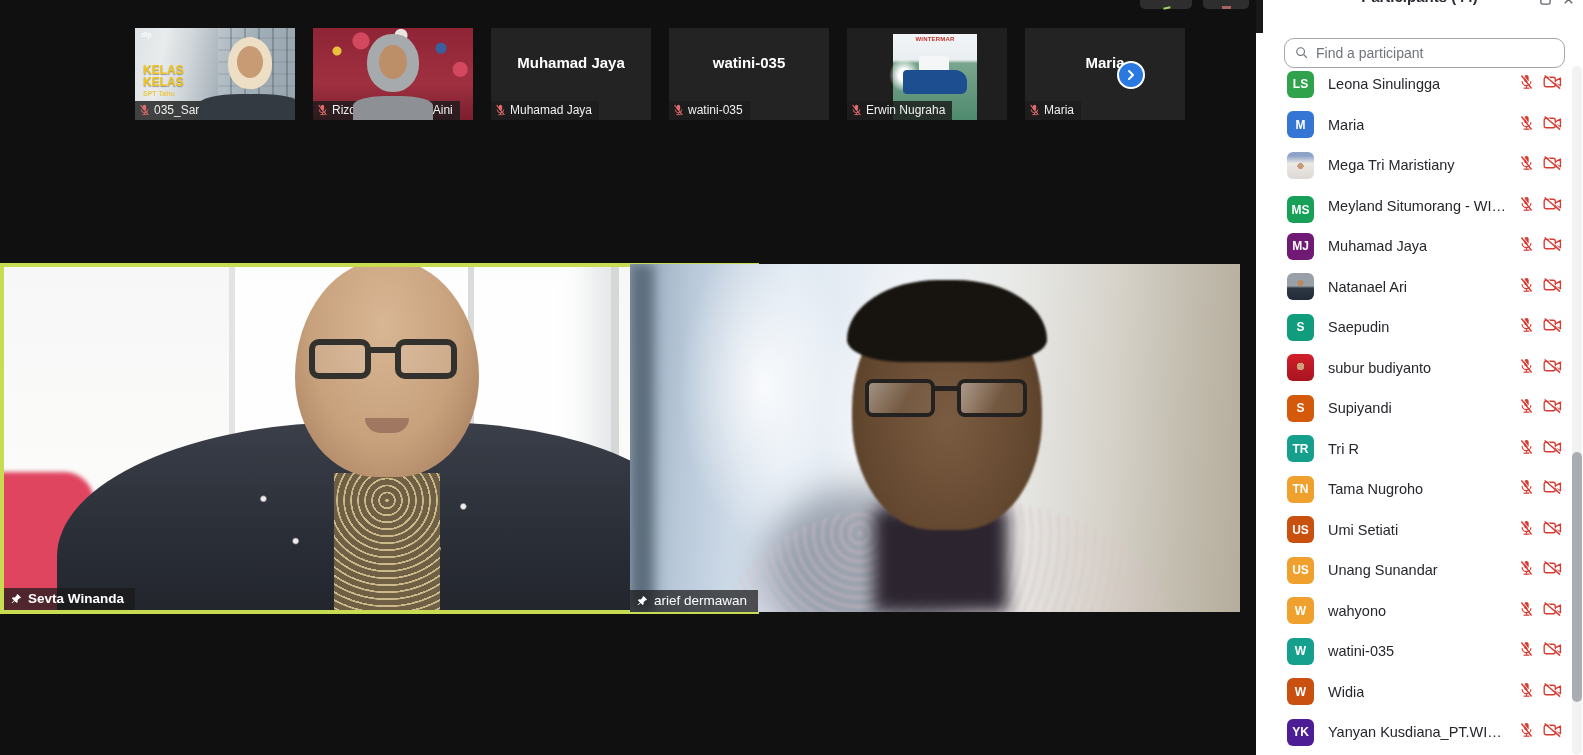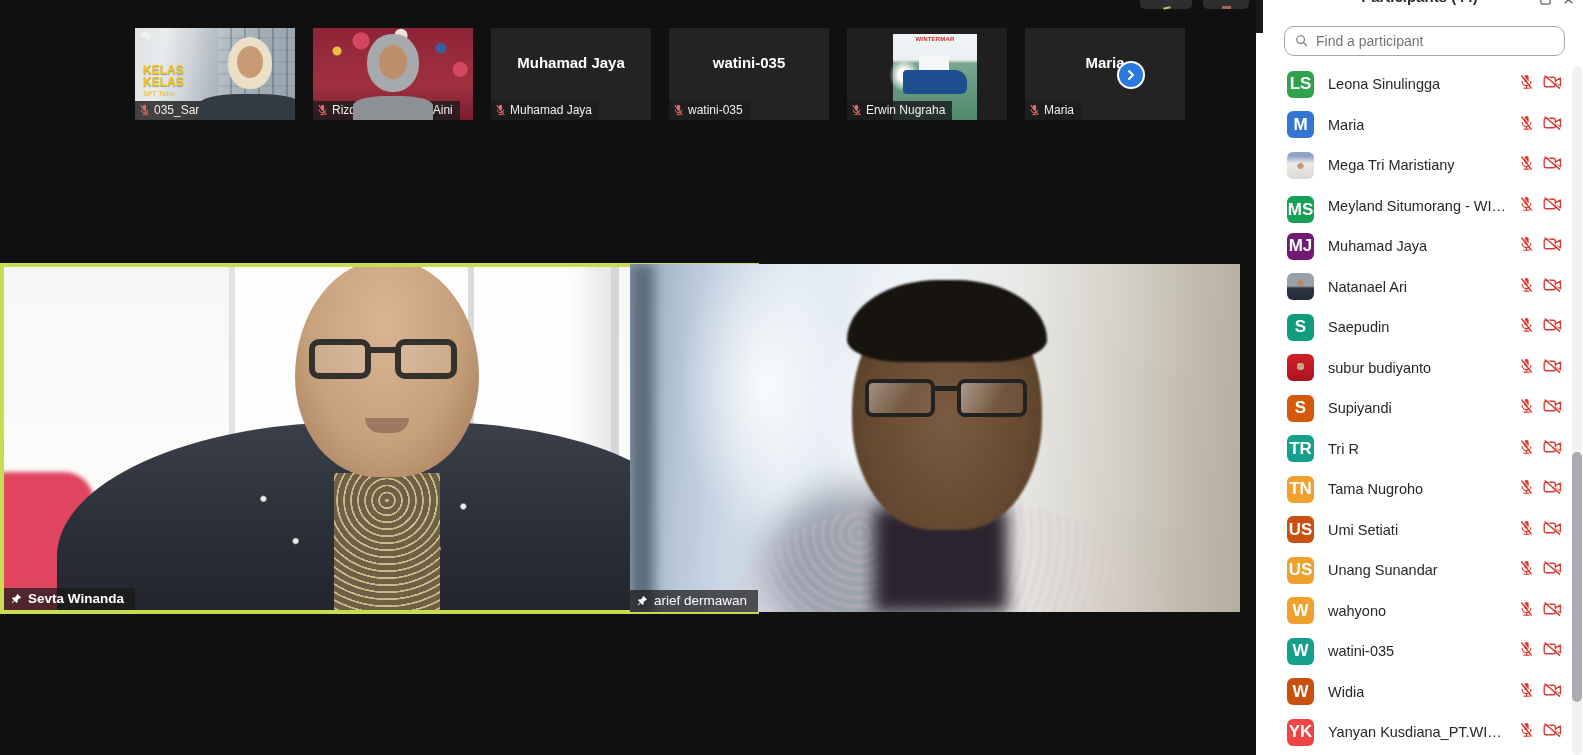--- a/index.html
+++ b/index.html
@@ -130,28 +130,28 @@
 
   .nametag{position:absolute;left:0;bottom:0;display:flex;align-items:center;gap:6px;
       background:rgba(25,25,25,.72);padding:3px 11px 4px 7px;color:#fff;font-size:13.5px;z-index:9;}
 
   
   .panel{position:absolute;left:1256px;top:0;width:327px;height:755px;background:#fff;overflow:hidden;}
   .corner-dark{position:absolute;left:0;top:0;width:7px;height:33px;background:#191919;}
   .panel-title{position:absolute;top:-12px;left:0;right:0;text-align:center;font-size:15px;font-weight:bold;color:#2b2b33;}
   .panel-popout{position:absolute;top:-8px;right:31px;color:#5f6368;}
   .panel-close{position:absolute;top:-8px;right:8px;color:#5f6368;}
-  .search{position:absolute;left:28px;top:26px;width:281px;height:30px;border:1px solid #a3a7ab;border-radius:10px;
+  .search{position:absolute;left:28px;top:38px;width:281px;height:30px;border:1px solid #a3a7ab;border-radius:10px;
       box-sizing:border-box;display:flex;align-items:center;gap:7px;padding:0 10px;background:#fff;}
   .search input{border:none;outline:none;flex:1;font-family:"Liberation Sans",sans-serif;font-size:14px;color:#202124;
       background:transparent;padding:0;}
   .search input::placeholder{color:#70757a;}
   .plist{position:absolute;left:0;top:64px;width:327px;bottom:0;}
   .prow{height:40.5px;display:flex;align-items:center;padding-left:31px;box-sizing:border-box;position:relative;}
-  .avatar{width:27px;height:27px;border-radius:6px;color:#fff;font-weight:bold;font-size:17px;
+  .avatar{width:27px;height:27px;border-radius:6px;color:#fff;font-weight:bold;font-size:12px;
       display:flex;align-items:center;justify-content:center;flex:0 0 27px;overflow:hidden;}
   .ph-mega{background:radial-gradient(circle 5px at 50% 52%,#c79b77 60%,transparent 65%),
       linear-gradient(180deg,#8fa3c8 15%,#ece9e4 42%,#dcd9d4 100%);}
   .ph-natanael{background:radial-gradient(circle 5px at 50% 38%,#b98a62 60%,transparent 65%),
       linear-gradient(180deg,#9aa0a8 48%,#2e3744 56%,#222b38 100%);}
   .ph-subur{background:radial-gradient(circle 6px at 50% 46%,#caa27b 60%,transparent 66%),
       linear-gradient(180deg,#d21f2a,#a81420);}
   .pname{margin-left:14px;font-size:14.5px;color:#26262c;white-space:nowrap;overflow:hidden;
       text-overflow:ellipsis;max-width:182px;}
   .picons{position:absolute;right:21px;display:flex;gap:9px;align-items:center;}
@@ -766,21 +766,21 @@
           <rect x="1.5" y="4" width="14" height="12" rx="2.5" fill="none" stroke="#d93a32" stroke-width="1.7"></rect>
           <path d="M15.5 8.5 L22 5 V15 L15.5 11.5" fill="none" stroke="#d93a32" stroke-width="1.7" stroke-linejoin="round"></path>
           <line x1="3.6" y1="0.6" x2="23" y2="17.1" stroke="#fff" stroke-width="1.2"></line>
           <line x1="2" y1="1.8" x2="21.6" y2="18.4" stroke="#d93a32" stroke-width="1.8"></line>
         </svg>
       </span>
     </div>
   </div>
 
   <div class="prow">
-    <div class="avatar" style="background: #ef4444;">YK</div>
+    <div class="avatar" style="background: #4c1d95;">YK</div>
     <div class="pname">Yanyan Kusdiana_PT.WINTERM...</div>
     <div class="picons">
       <span>
         <svg width="15" height="16" viewBox="0 0 20 22">
           <rect x="7" y="1.5" width="6" height="10" rx="3" fill="#d93a32"></rect>
           <path d="M4 10 a6 6 0 0 0 12 0" fill="none" stroke="#d93a32" stroke-width="1.7"></path>
           <line x1="10" y1="16" x2="10" y2="19" stroke="#d93a32" stroke-width="1.7"></line>
           <line x1="6" y1="19.5" x2="14" y2="19.5" stroke="#d93a32" stroke-width="1.7"></line>
           <line x1="4.6" y1="0.6" x2="18.6" y2="18.6" stroke="#fff" stroke-width="1.2"></line>
           <line x1="3" y1="2" x2="17" y2="20" stroke="#d93a32" stroke-width="1.9"></line>

